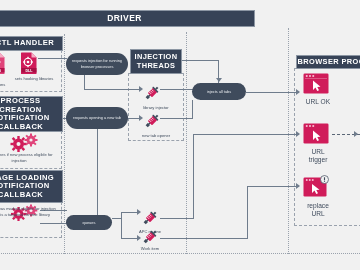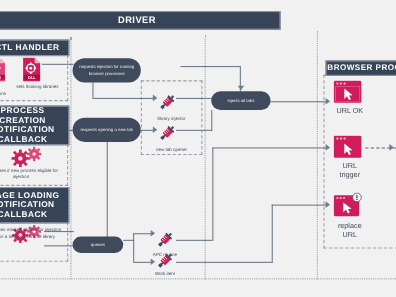--- a/index.html
+++ b/index.html
@@ -210,20 +210,24 @@
     <span>NOTIFICATION</span>
     <span>CALLBACK</span>
   </div>
 
   <div class="hdr" id="img-hdr">
     <span>IMAGE LOADING</span>
     <span>NOTIFICATION</span>
     <span>CALLBACK</span>
   </div>
 
+  <div class="hdr" id="inj-hdr">
+    <span>INJECTION</span>
+    <span>THREADS</span>
+  </div>
 
   <div class="hdr" id="brow-hdr">BROWSER PROCESS</div>
 
   <div class="doc" id="doc-api">
     <svg viewBox="0 0 34 44" width="17" height="22">
       <path d="M3 1 h20 l10 10 v32 a1 1 0 0 1 -1 1 h-29 a1 1 0 0 1 -1 -1 v-41 a1 1 0 0 1 1 -1z" fill="#e0447a"></path>
       <path d="M23 1 l10 10 h-10z" fill="#f4aec5"></path>
       <circle cx="16" cy="20" r="7" fill="none" stroke="#ffffff" stroke-width="2.2"></circle>
       <circle cx="16" cy="20" r="2.4" fill="#ffffff"></circle>
       <rect x="14.6" y="10" width="2.8" height="4" fill="#ffffff"></rect>

